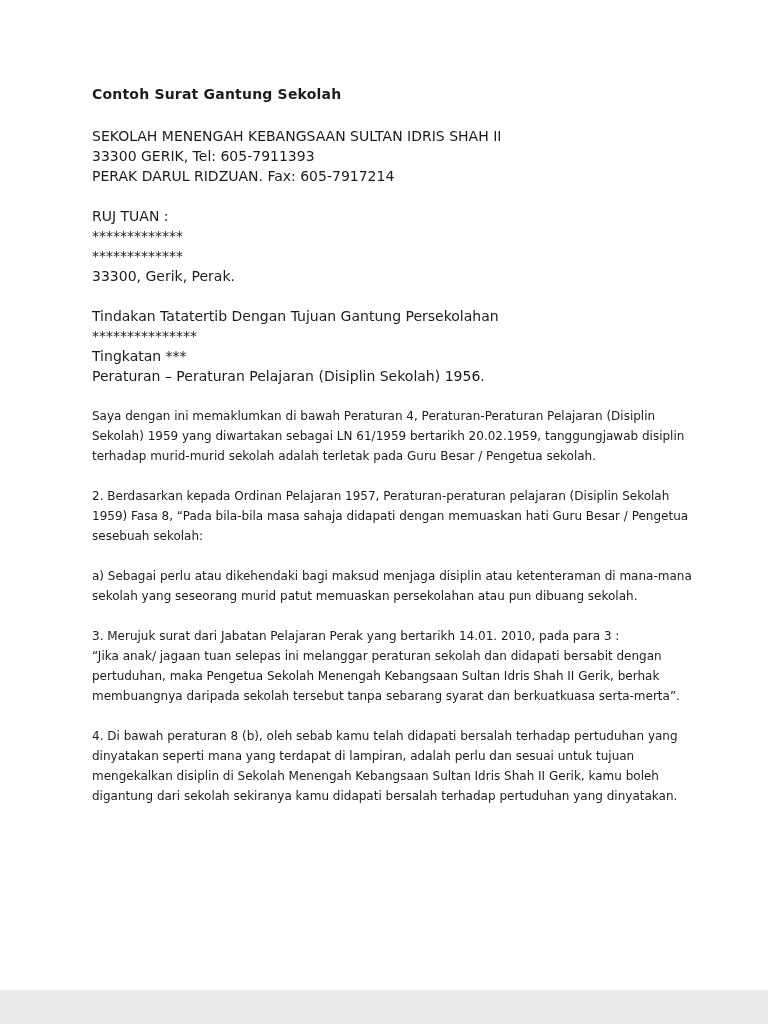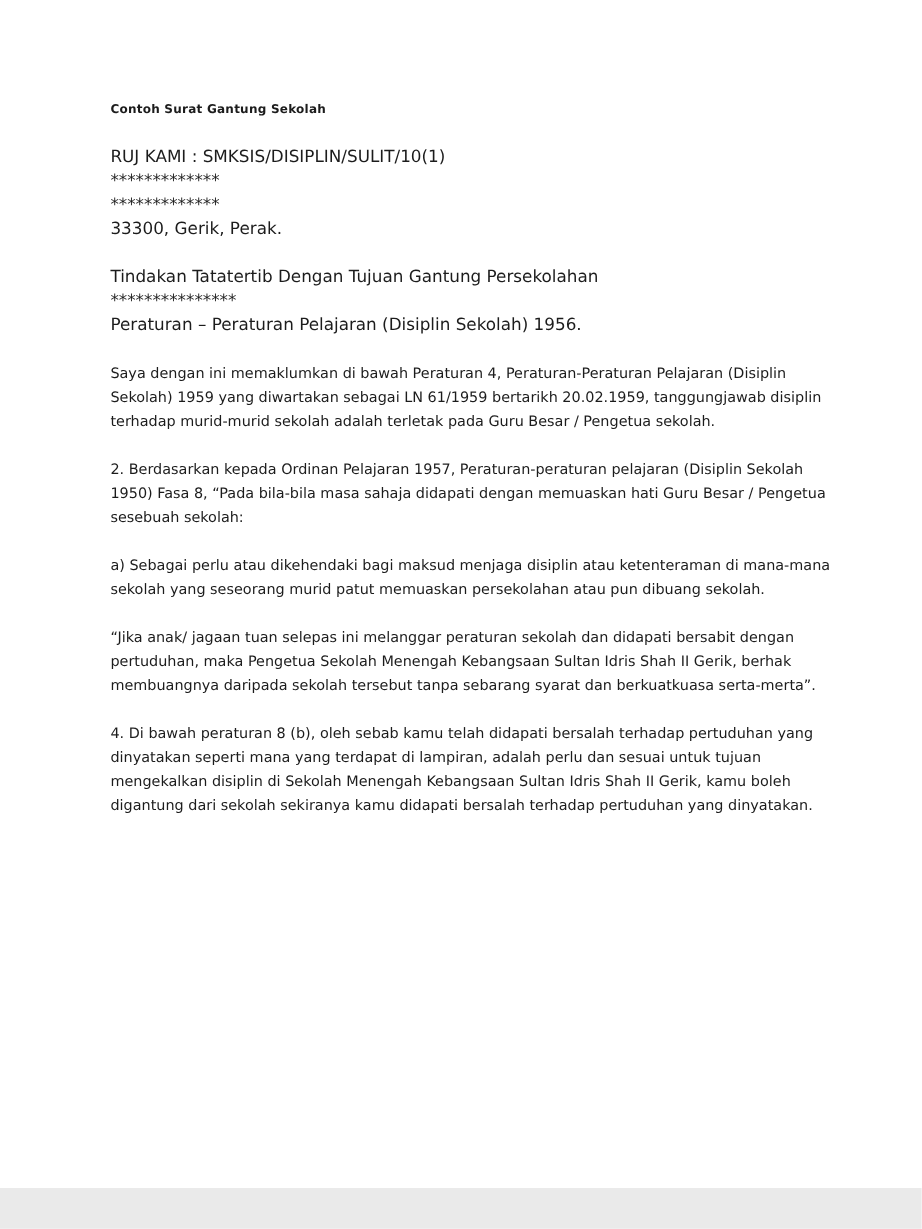--- a/index.html
+++ b/index.html
@@ -15,21 +15,21 @@
     position: relative;
     overflow: hidden;
   }
   .page {
     position: absolute;
     left: 92px;
     top: 86px;
     width: 608px;
   }
   .doc-title {
-    font-size: 10px;
+    font-size: 14px;
     font-weight: bold;
     margin: 0 0 24px 0;
     letter-spacing: 0.2px;
   }
   .block {
     margin: 0 0 20px 0;
   }
   .line {
     font-size: 14px;
     line-height: 20px;
@@ -52,41 +52,48 @@
     background: #eaeaea;
   }
 </style>
 </head>
 <body>
 
 <div class="page">
 
   <h1 class="doc-title">Contoh Surat Gantung Sekolah</h1>
 
+  <div class="block">
+    <div class="line">SEKOLAH MENENGAH KEBANGSAAN SULTAN IDRIS SHAH II</div>
+    <div class="line">33300 GERIK, Tel: 605-7911393</div>
+    <div class="line">PERAK DARUL RIDZUAN. Fax: 605-7917214</div>
+  </div>
 
   <div class="block">
-    <div class="line">RUJ KAMI : SMKSIS/DISIPLIN/SULIT/10(1)</div>
+    <div class="line">RUJ TUAN :</div>
     <div class="line">*************</div>
     <div class="line">*************</div>
     <div class="line">33300, Gerik, Perak.</div>
   </div>
 
   <div class="block">
     <div class="line">Tindakan Tatatertib Dengan Tujuan Gantung Persekolahan</div>
     <div class="line">***************</div>
+    <div class="line">Tingkatan ***</div>
     <div class="line">Peraturan – Peraturan Pelajaran (Disiplin Sekolah) 1956.</div>
   </div>
 
   <p class="para">Saya dengan ini memaklumkan di bawah Peraturan 4, Peraturan-Peraturan Pelajaran (Disiplin Sekolah) 1959 yang diwartakan sebagai LN 61/1959 bertarikh 20.02.1959, tanggungjawab disiplin terhadap murid-murid sekolah adalah terletak pada Guru Besar / Pengetua sekolah.</p>
 
-  <p class="para">2. Berdasarkan kepada Ordinan Pelajaran 1957, Peraturan-peraturan pelajaran (Disiplin Sekolah 1950) Fasa 8, “Pada bila-bila masa sahaja didapati dengan memuaskan hati Guru Besar / Pengetua sesebuah sekolah:</p>
+  <p class="para">2. Berdasarkan kepada Ordinan Pelajaran 1957, Peraturan-peraturan pelajaran (Disiplin Sekolah 1959) Fasa 8, “Pada bila-bila masa sahaja didapati dengan memuaskan hati Guru Besar / Pengetua sesebuah sekolah:</p>
 
   <p class="para">a) Sebagai perlu atau dikehendaki bagi maksud menjaga disiplin atau ketenteraman di mana-mana sekolah yang seseorang murid patut memuaskan persekolahan atau pun dibuang sekolah.</p>
 
   <div class="block">
+    <p class="para tight">3. Merujuk surat dari Jabatan Pelajaran Perak yang bertarikh 14.01. 2010, pada para 3 :</p>
     <p class="para tight">“Jika anak/ jagaan tuan selepas ini melanggar peraturan sekolah dan didapati bersabit dengan pertuduhan, maka Pengetua Sekolah Menengah Kebangsaan Sultan Idris Shah II Gerik, berhak membuangnya daripada sekolah tersebut tanpa sebarang syarat dan berkuatkuasa serta-merta”.</p>
   </div>
 
   <p class="para">4. Di bawah peraturan 8 (b), oleh sebab kamu telah didapati bersalah terhadap pertuduhan yang dinyatakan seperti mana yang terdapat di lampiran, adalah perlu dan sesuai untuk tujuan mengekalkan disiplin di Sekolah Menengah Kebangsaan Sultan Idris Shah II Gerik, kamu boleh digantung dari sekolah sekiranya kamu didapati bersalah terhadap pertuduhan yang dinyatakan.</p>
 
 </div>
 
 <div class="footer-bar"></div>
 
 </body></html>

